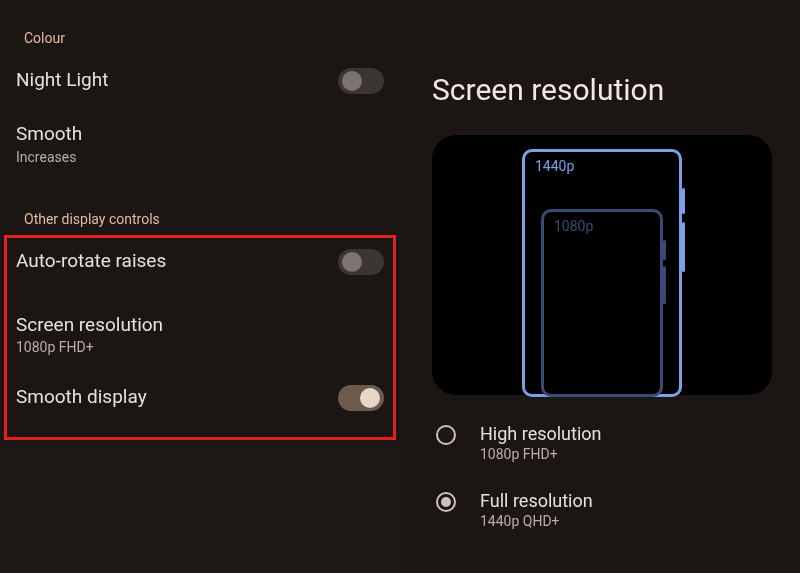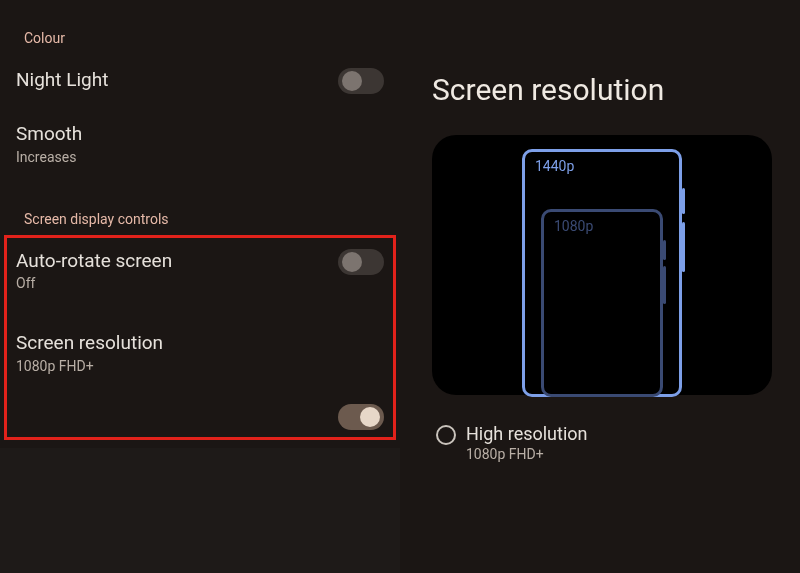--- a/index.html
+++ b/index.html
@@ -84,21 +84,21 @@
   .phone-sm  .b1 { top:28px; height:20px; }
   .phone-sm  .b2 { top:54px; height:38px; }
   .phone .plabel {
     position:absolute; top:6px; left:10px; font-size:14px;
   }
   .phone-big .plabel { color:var(--accent); }
   .phone-sm  .plabel { color:var(--accent-dim); }
 
   .radio-list { padding:18px 0 0 4px; }
   .radio-item {
-    display:flex; align-items:flex-start; gap:10px;
+    display:flex; align-items:flex-start; gap:24px;
     padding:10px 0 18px 0;
   }
   .radio {
     width:20px; height:20px; border-radius:50%;
     border:2px solid #c9c3bc; flex-shrink:0; margin-top:2px;
     position:relative;
   }
   .radio.checked::after {
     content:""; position:absolute; inset:3px;
     background:#c9c3bc; border-radius:50%;
@@ -123,42 +123,42 @@
     </div>
   </div>
 
   <div class="row">
     <div class="texts">
       <div class="title">Smooth</div>
       <div class="sub">Increases</div>
     </div>
   </div>
 
-  <div class="section-label">Screen display controls</div>
-
-  <div class="row">
-    <div class="texts">
-      <div class="title">Auto-rotate screen</div>
-      <div class="sub">Off</div>
+  <div class="section-label">Other display controls</div>
+
+  <div class="row">
+    <div class="texts">
+      <div class="title">Auto-rotate raises</div>
     </div>
     <div class="toggle off">
       <div class="track"></div>
         <div class="thumb"></div>
     </div>
   </div>
 
   <div class="row" style="padding-top:24px;">
     <div class="texts">
       <div class="title">Screen resolution</div>
       <div class="sub">1080p FHD+</div>
     </div>
   </div>
 
   <div class="row">
     <div class="texts">
+      <div class="title">Smooth display</div>
     </div>
     <div class="toggle on">
       <div class="track"></div>
         <div class="thumb"></div>
     </div>
   </div>
 
   <div class="highlight-box"></div>
 </div>
 
@@ -180,15 +180,22 @@
   </div>
 
   <div class="radio-list">
     <div class="radio-item">
       <div class="radio"></div>
       <div>
         <div class="rtitle">High resolution</div>
         <div class="rsub">1080p FHD+</div>
       </div>
     </div>
+    <div class="radio-item">
+      <div class="radio checked"></div>
+      <div>
+        <div class="rtitle">Full resolution</div>
+        <div class="rsub">1440p QHD+</div>
+      </div>
+    </div>
   </div>
 
 </div>
 
 </body></html>

